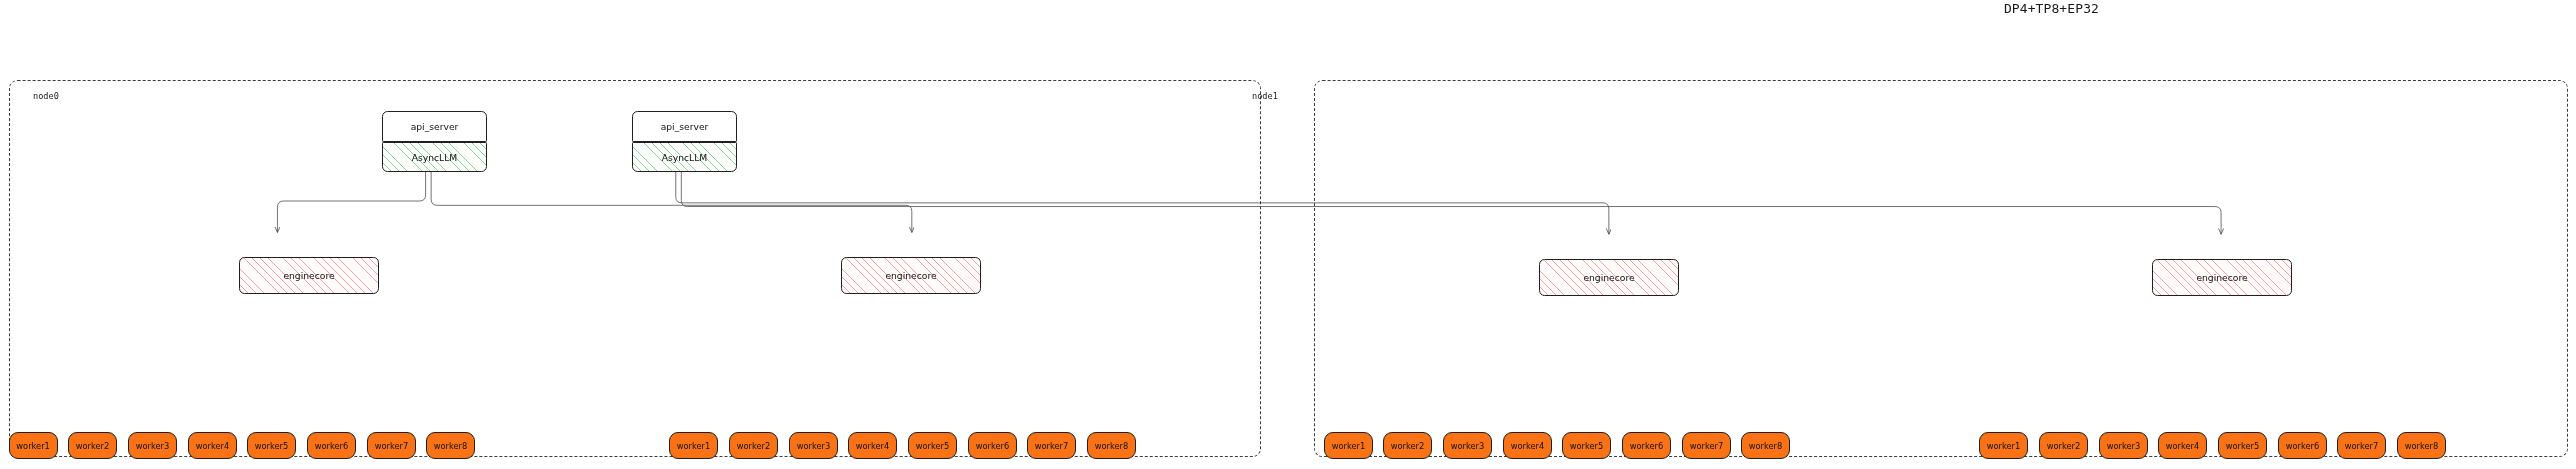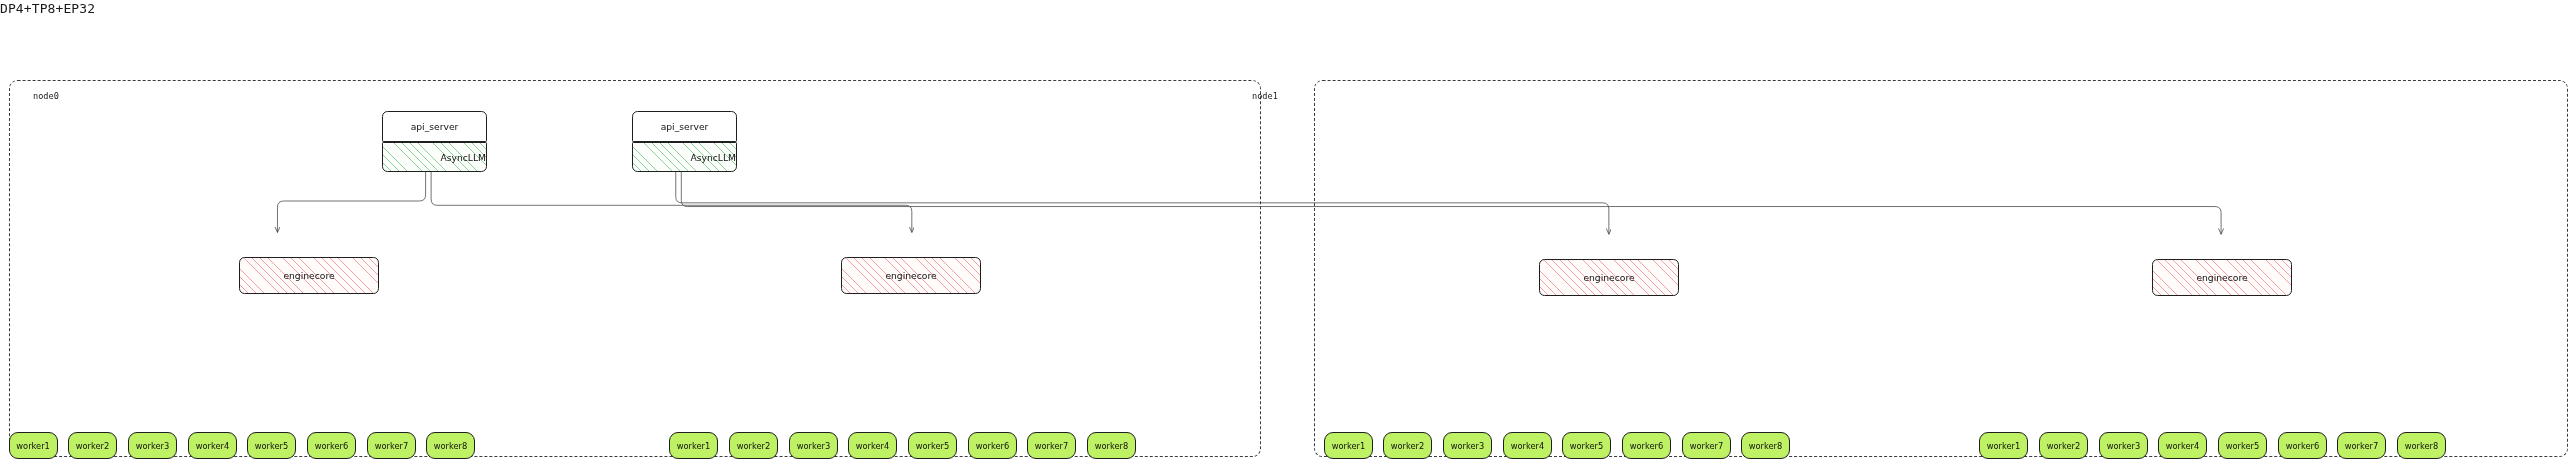--- a/index.html
+++ b/index.html
@@ -16,21 +16,21 @@
     height: 469px;
     background: #ffffff;
     overflow: hidden;
   }
   
   .title {
     position: absolute;
     left: 0;
     top: 0;
     width: 2099px;
-    text-align: left;
+    text-align: right;
     font-size: 13px;
     color: #1a1a1a;
     letter-spacing: 0.1px;
     line-height: 18.5px;
     font-family: "DejaVu Sans Mono", monospace;
     user-select: none;
   }
   
   .cluster {
     position: absolute;
@@ -89,25 +89,25 @@
       rgba(235, 130, 130, 0.75) 0px,
       rgba(235, 130, 130, 0.75) 0.6px,
       rgba(255, 255, 255, 0) 0.6px,
       rgba(255, 255, 255, 0) 5.5px
     );
   }
   .node.worker {
     border-width: 1.2px;
     border-radius: 9px;
     font-size: 8.3px;
-    background: #bef264;
+    background: #f97316;
   }
   
   .node.api.stacked  { border-bottom-left-radius: 1.2px; border-bottom-right-radius: 1.2px; }
-  .node.async.stacked{ border-top-left-radius: 1.2px;  border-top-right-radius: 1.2px; justify-content: flex-end; }
+  .node.async.stacked{ border-top-left-radius: 1.2px;  border-top-right-radius: 1.2px; }
 
   #edges {
     position: absolute;
     left: 0;
     top: 0;
     width: 2576px;
     height: 469px;
     pointer-events: none;
   }
 </style>

